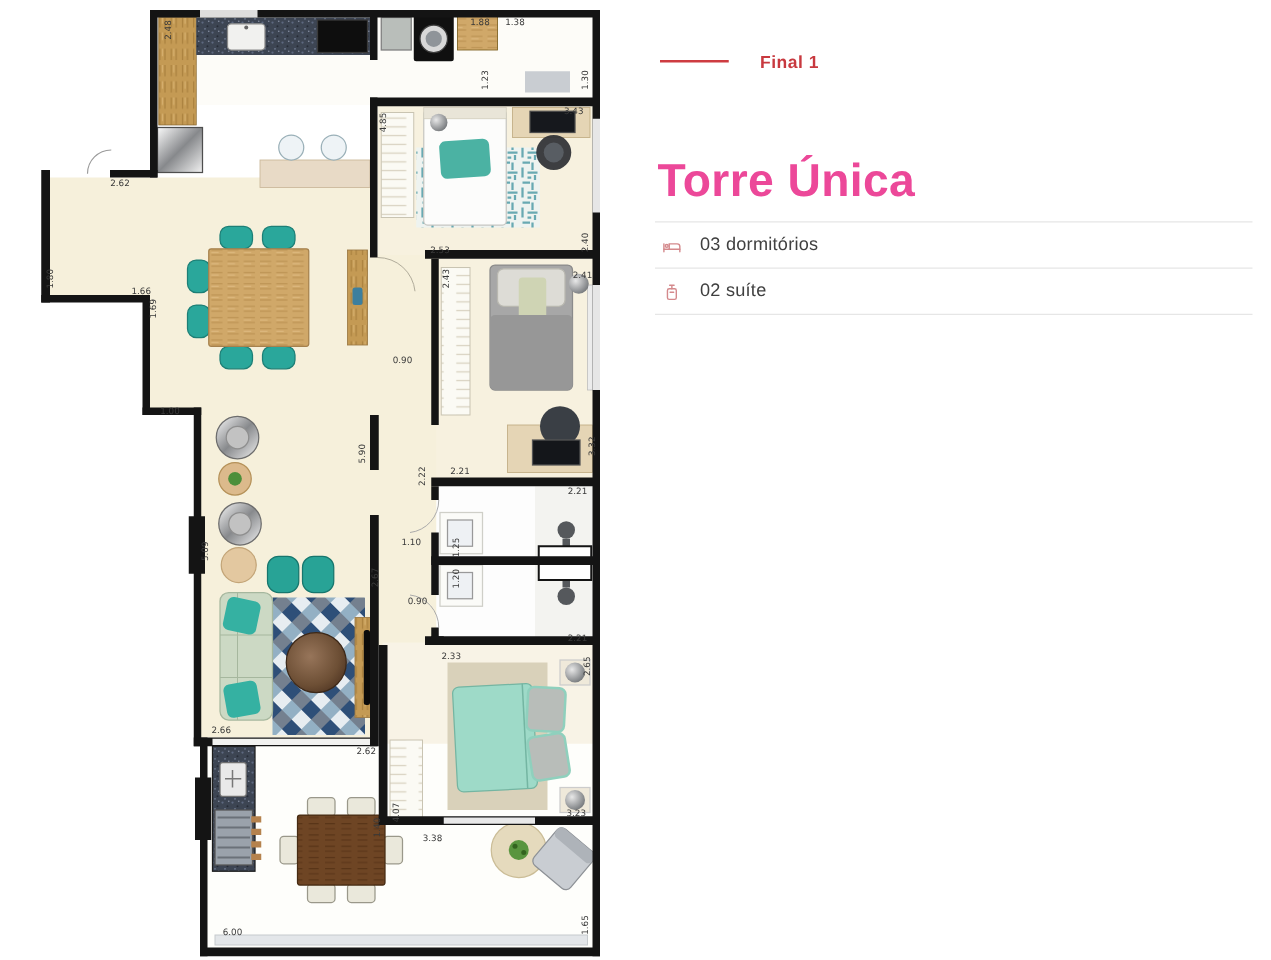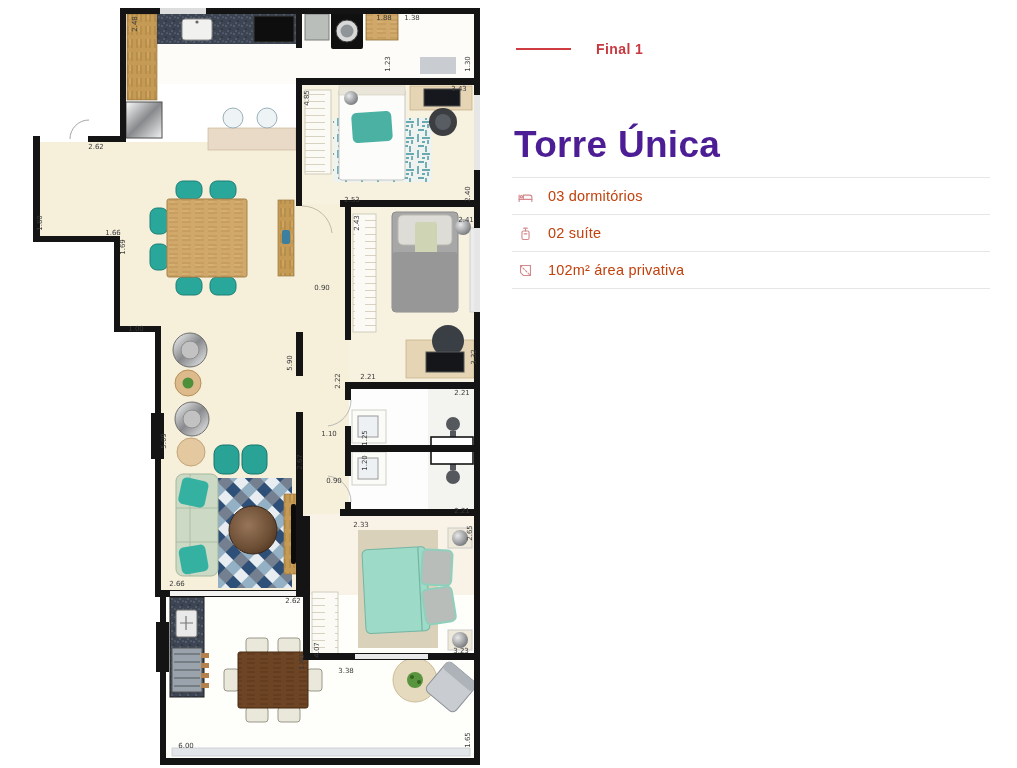--- a/index.html
+++ b/index.html
@@ -1,30 +1,30 @@
 <!DOCTYPE html>
 <html><head>
 <meta charset="utf-8">
 <style>
   html,body{margin:0;padding:0;}
   body{
     width:1017px;height:768px;position:relative;background:#ffffff;
     font-family:"Liberation Sans",sans-serif;overflow:hidden;
   }
   
-  .panel{position:absolute;left:512px;top:0;width:478px;height:768px;}
+  .panel{position:absolute;left:524px;top:0;width:478px;height:768px;}
   .final-row{position:absolute;top:41px;left:4px;display:flex;align-items:center;}
   .final-line{width:55px;height:2px;background:#ce3c41;margin-right:25px;}
   .final-text{color:#c8393f;font-size:14px;font-weight:700;letter-spacing:.4px;}
-  .title{position:absolute;top:99px;left:2px;font-size:37px;color:#4c1d95;font-weight:600;letter-spacing:.3px;}
+  .title{position:absolute;top:99px;left:2px;font-size:37px;color:#ec4899;font-weight:600;letter-spacing:.3px;}
   .features{position:absolute;top:177px;left:0;width:478px;border-top:1px solid #e6e6e6;}
   .feature{display:flex;align-items:center;gap:14px;height:36px;border-bottom:1px solid #e6e6e6;padding-left:5px;}
   .ficon{width:17px;height:17px;display:inline-flex;}
   .ficon svg{width:17px;height:17px;}
-  .flabel{font-size:14.5px;color:#c2410c;letter-spacing:.2px;}
+  .flabel{font-size:14.5px;color:#404040;letter-spacing:.2px;}
   
   .plan{position:absolute;left:0;top:0;width:500px;height:768px;}
   #plan-labels text{font-family:"DejaVu Sans",sans-serif;font-size:7px;fill:#3a3a3a;text-anchor:middle;}
 </style>
 </head>
 <body>
 
 <svg class="plan" viewBox="0 0 500 768" xmlns="http://www.w3.org/2000/svg">
   <defs>
     <pattern id="granite" width="8" height="8" patternUnits="userSpaceOnUse">
@@ -330,23 +330,14 @@
         <span class="ficon">
           <svg viewBox="0 0 24 24" fill="none" stroke="#d4898c" stroke-width="1.6" stroke-linecap="round">
             <rect x="7" y="8.5" width="10" height="12" rx="2"></rect>
             <path d="M12 8.5V5.5"></path>
             <path d="M9.5 4.5h5"></path>
             <path d="M10 12.5h4"></path>
           </svg>
         </span>
         <span class="flabel">02 suíte</span>
       </div>
-      <div class="feature">
-        <span class="ficon">
-          <svg viewBox="0 0 24 24" fill="none" stroke="#d4898c" stroke-width="1.6" stroke-linecap="round">
-            <path d="M5 5h14v14H9l-4-4z"></path>
-            <path d="M5 5l14 14" stroke-dasharray="2.5 2.5"></path>
-          </svg>
-        </span>
-        <span class="flabel">102m² área privativa</span>
-      </div>
     </div>
 </div>
 
 </body></html>

